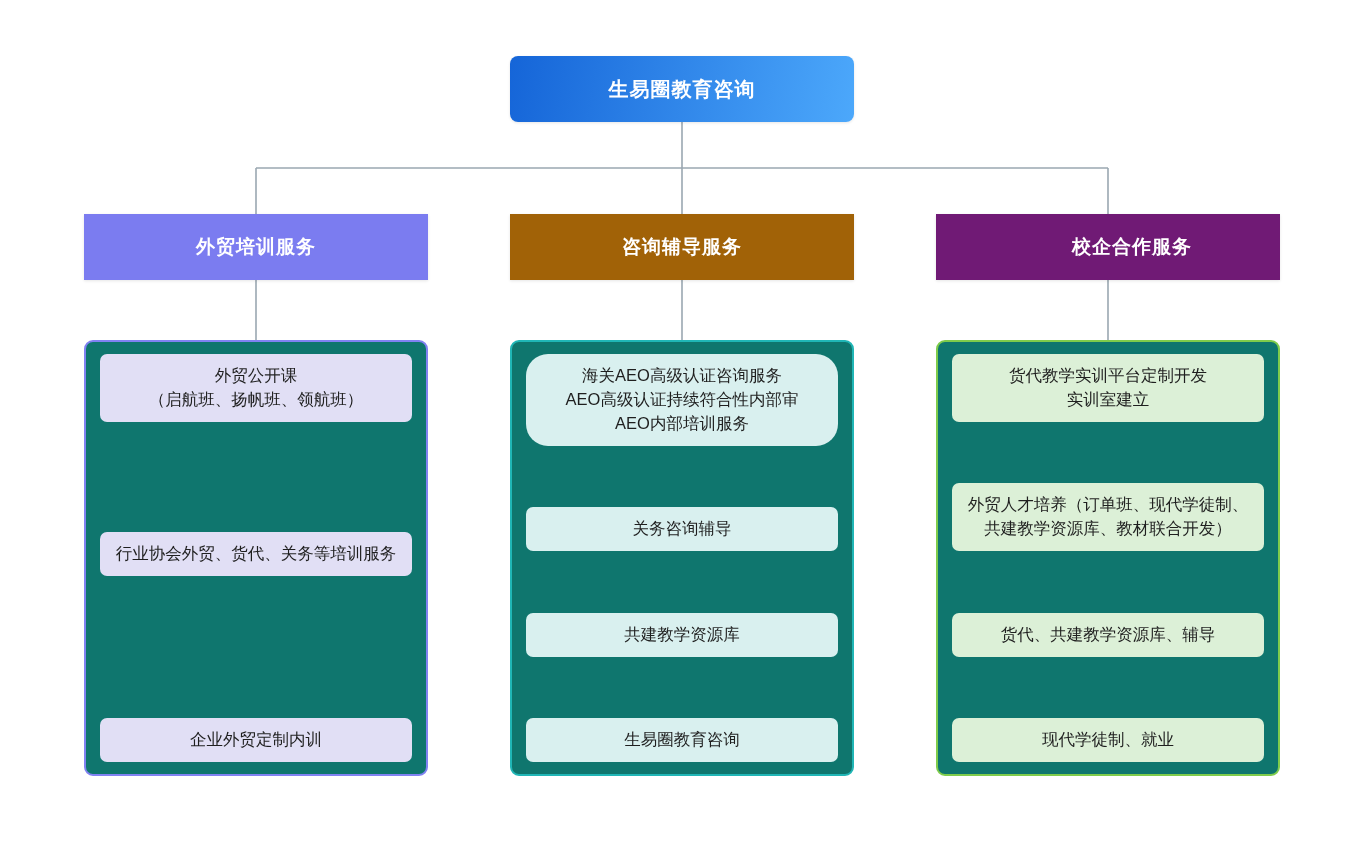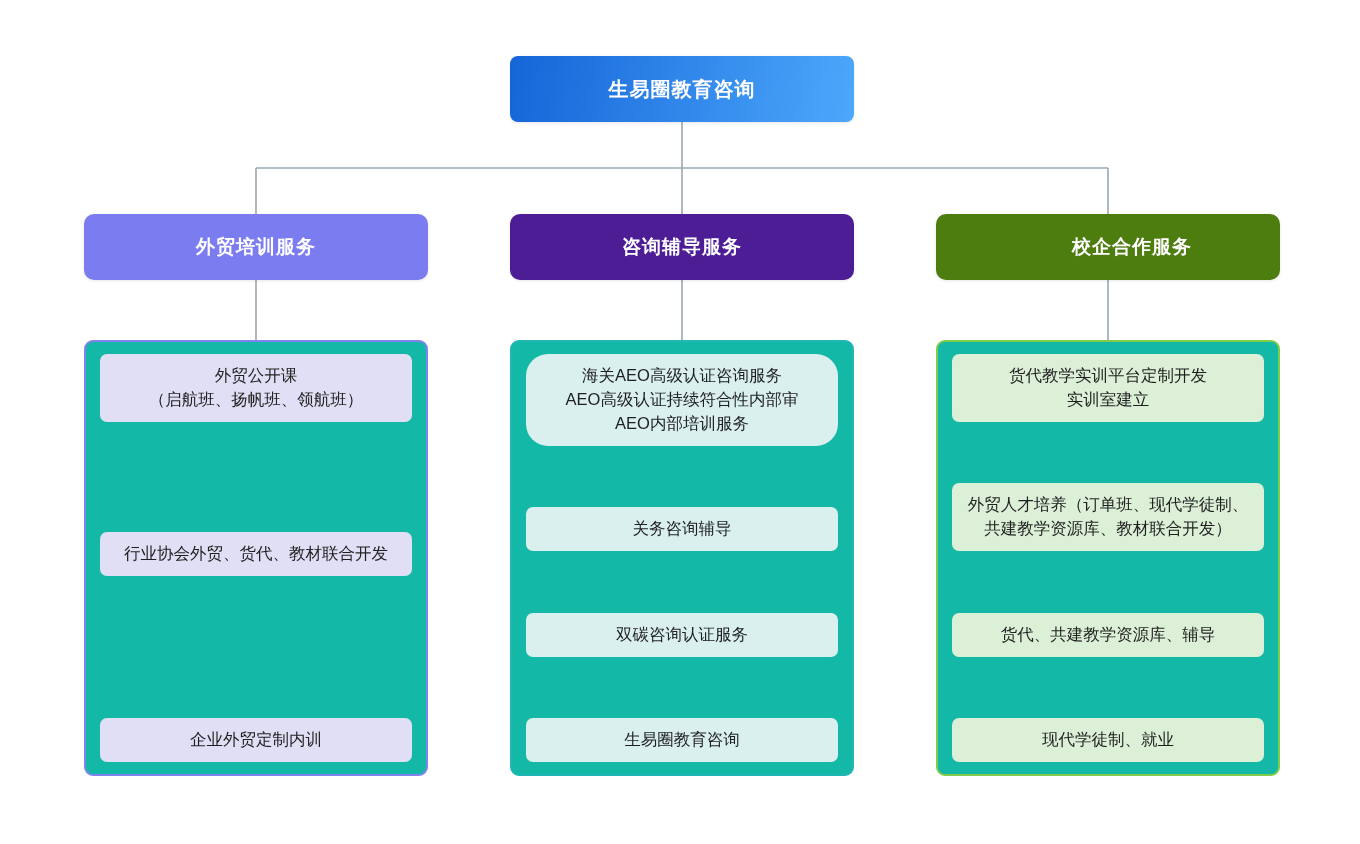--- a/index.html
+++ b/index.html
@@ -55,41 +55,41 @@
     top: 214px;
     width: 344px;
   }
   .column.col-0 { left: 84px; }
   .column.col-1 { left: 510px; }
   .column.col-2 { left: 936px; }
 
   .cat-header {
     width: 344px;
     height: 66px;
-    border-radius: 10px;
+    border-radius: 0;
     display: flex;
     align-items: center;
     justify-content: center;
     color: #ffffff;
     font-size: 19px;
     font-weight: bold;
     letter-spacing: 1px;
     box-shadow: 0 1px 3px rgba(0,0,0,0.10);
     box-sizing: border-box;
   }
 
   .items-box {
     position: absolute;
     top: 126px;
     width: 344px;
     height: 436px;
     box-sizing: border-box;
     border: 2px solid #0c4a6e;
     border-radius: 9px;
-    background: #14b8a6;
+    background: #0f766e;
     padding: 12px 14px;
     display: flex;
     flex-direction: column;
     justify-content: space-between;
   }
 
   .item-card {
     box-sizing: border-box;
     border-radius: 7px;
     display: flex;
@@ -127,41 +127,41 @@
     <span>生易圈教育咨询</span>
   </div>
 
   <div class="column col-0">
     <div class="cat-header" style="background: rgb(123, 124, 240);">
       <span>外贸培训服务</span>
     </div>
     <div class="items-box" style="border-color: rgb(129, 130, 242);">
       <div class="item-card" style="background: rgb(225, 223, 245);">外贸公开课
 （启航班、扬帆班、领航班）</div>
-      <div class="item-card" style="background: rgb(225, 223, 245);">行业协会外贸、货代、教材联合开发</div>
+      <div class="item-card" style="background: rgb(225, 223, 245);">行业协会外贸、货代、关务等培训服务</div>
       <div class="item-card" style="background: rgb(225, 223, 245); margin-top: 32px;">企业外贸定制内训</div>
     </div>
   </div>
 
   <div class="column col-1">
-    <div class="cat-header" style="background: #4c1d95; text-align: right;">
+    <div class="cat-header" style="background: #a16207; text-align: right;">
       <span>咨询辅导服务</span>
     </div>
     <div class="items-box" style="border-color: rgb(32, 182, 182);">
       <div class="item-card" style="background: rgb(217, 240, 239); border-radius: 22px;">海关AEO高级认证咨询服务
 AEO高级认证持续符合性内部审
 AEO内部培训服务</div>
       <div class="item-card" style="background: rgb(217, 240, 239);">关务咨询辅导</div>
-      <div class="item-card" style="background: rgb(217, 240, 239);">双碳咨询认证服务</div>
+      <div class="item-card" style="background: rgb(217, 240, 239);">共建教学资源库</div>
       <div class="item-card" style="background: rgb(217, 240, 239);">生易圈教育咨询</div>
     </div>
   </div>
 
   <div class="column col-2">
-    <div class="cat-header" style="background: #4d7c0f; padding-left: 48px;">
+    <div class="cat-header" style="background: #701a75; padding-left: 48px;">
       <span>校企合作服务</span>
     </div>
     <div class="items-box" style="border-color: rgb(127, 204, 75);">
       <div class="item-card" style="background: rgb(220, 240, 215);">货代教学实训平台定制开发
 实训室建立</div>
       <div class="item-card" style="background: rgb(220, 240, 215);">外贸人才培养（订单班、现代学徒制、共建教学资源库、教材联合开发）</div>
       <div class="item-card" style="background: rgb(220, 240, 215);">货代、共建教学资源库、辅导</div>
       <div class="item-card" style="background: rgb(220, 240, 215);">现代学徒制、就业</div>
     </div>
   </div>

